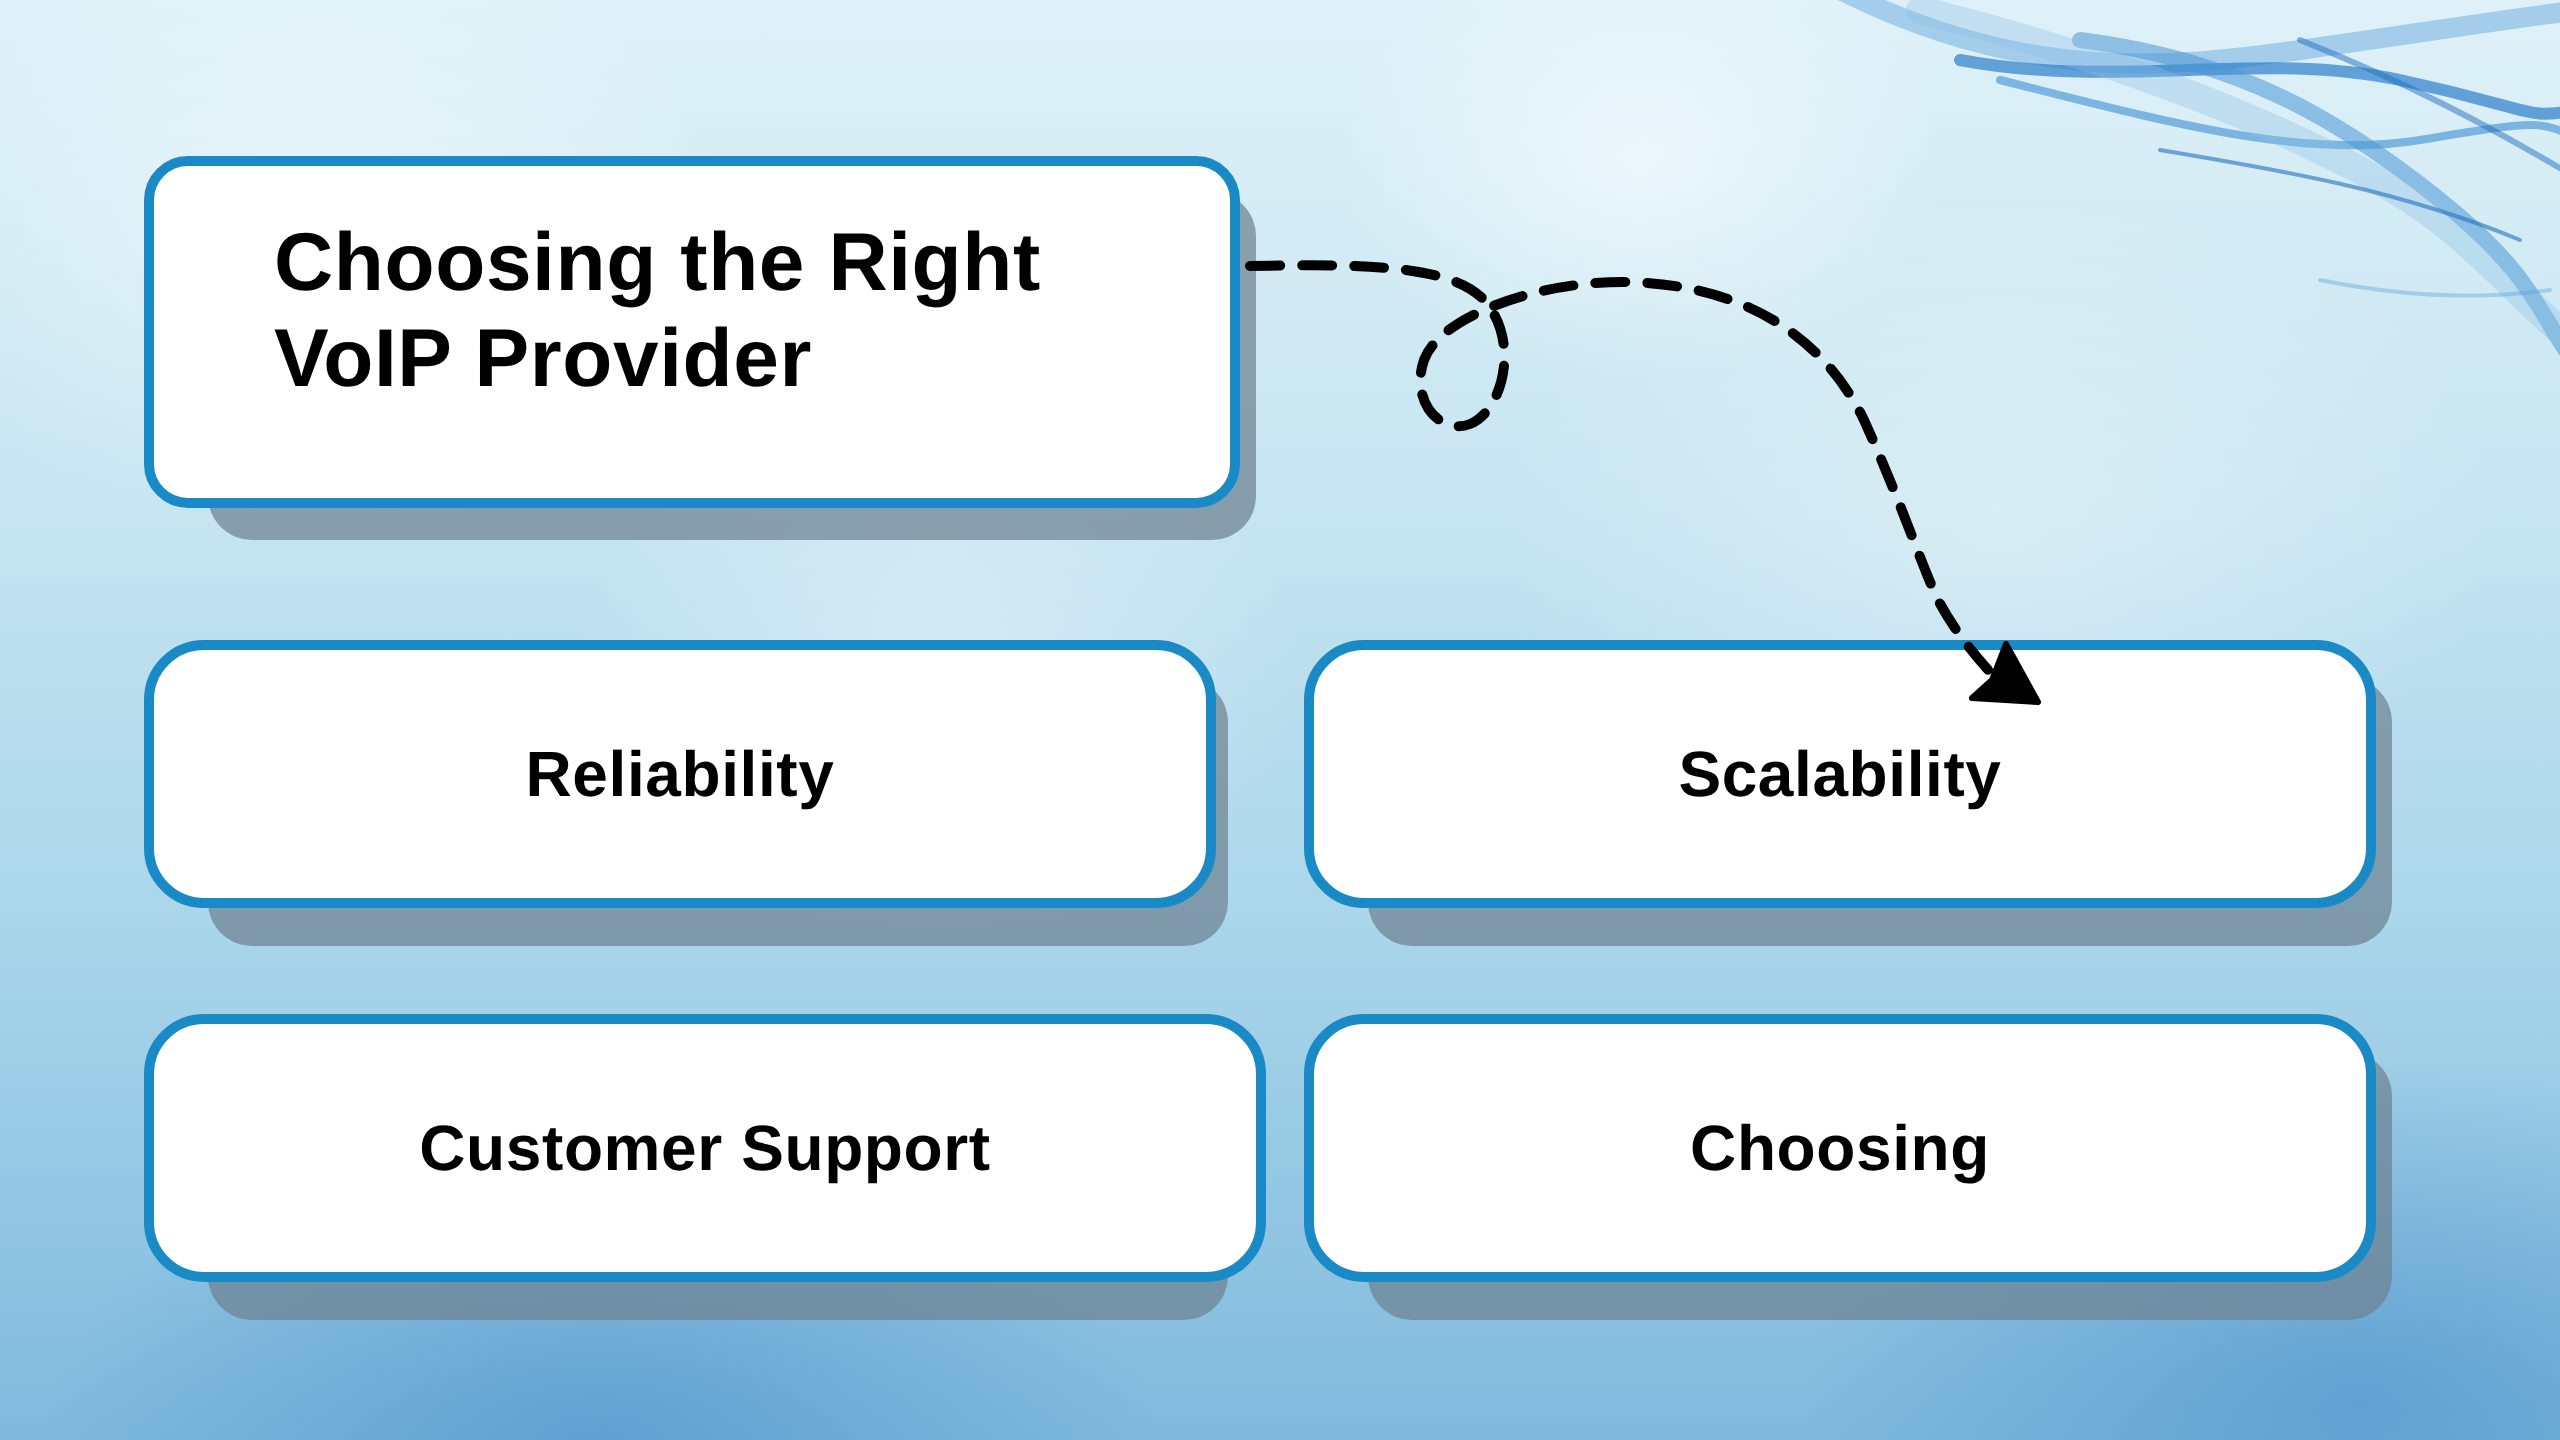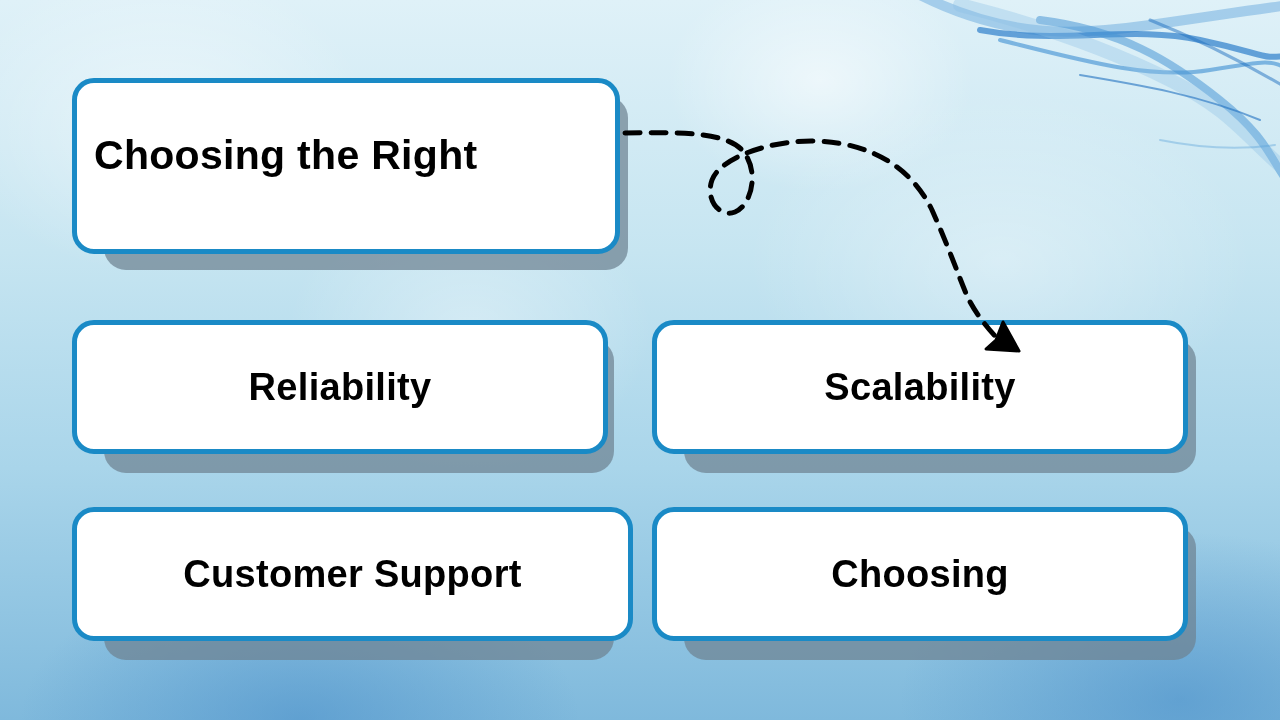--- a/index.html
+++ b/index.html
@@ -21,24 +21,24 @@
     position: absolute; border-radius: 22px;
     background: rgba(110, 130, 145, 0.72);
   }
   .card {
     position: absolute; box-sizing: border-box;
     background: #ffffff; border: 5px solid #1a8ac6; border-radius: 22px;
     display: flex; align-items: center; justify-content: center;
     color: #000; font-weight: 700;
   }
   .card.title {
-    justify-content: flex-start; padding-left: 17px; padding-bottom: 22px;
+    justify-content: flex-start; padding-left: 60px; padding-bottom: 22px;
     font-size: 41px; line-height: 48px; letter-spacing: 0.3px;
   }
-  .card.item { font-size: 38px; letter-spacing: 0.3px; }
+  .card.item { font-size: 32px; letter-spacing: 0.3px; border-radius: 30px; }
   .connector { position: absolute; left: 0; top: 0; width: 1280px; height: 720px; pointer-events: none; }
 </style>
 </head>
 <body>
 
 <svg class="waves" viewBox="0 0 1280 720">
   <g fill="none" stroke-linecap="round">
     <path d="M920 -5 C 1010 40, 1080 35, 1150 25 S 1250 10, 1290 5" stroke="#6aa9dd" stroke-width="10" opacity="0.5"></path>
     <path d="M980 30 C 1060 45, 1130 25, 1200 40 S 1260 60, 1290 55" stroke="#2e7fcb" stroke-width="6" opacity="0.7"></path>
     <path d="M1000 40 C 1080 60, 1150 80, 1210 70 S 1270 60, 1290 70" stroke="#3c8ed2" stroke-width="4" opacity="0.6"></path>
@@ -48,20 +48,21 @@
     <path d="M1150 20 C 1200 40, 1240 60, 1290 90" stroke="#1f6fc0" stroke-width="3" opacity="0.5"></path>
     <path d="M1160 140 C 1200 148, 1240 150, 1275 145" stroke="#5aa2da" stroke-width="2" opacity="0.4"></path>
   </g>
 </svg>
 
 <div class="card-wrap">
   <div class="card-shadow" style="left:104px; top:96px; width:524px; height:174px;"></div>
   <div class="card title" style="left:72px; top:78px; width:548px; height:176px;">
     <div>
       <div>Choosing the Right</div>
+      <div>VoIP Provider</div>
     </div>
   </div>
 </div>
 
 <div class="card-wrap">
   <div class="card-shadow" style="left:104px; top:339px; width:510px; height:134px;"></div>
   <div class="card item" style="left:72px; top:320px; width:536px; height:134px;">
     <span>Reliability</span>
   </div>
 </div>

